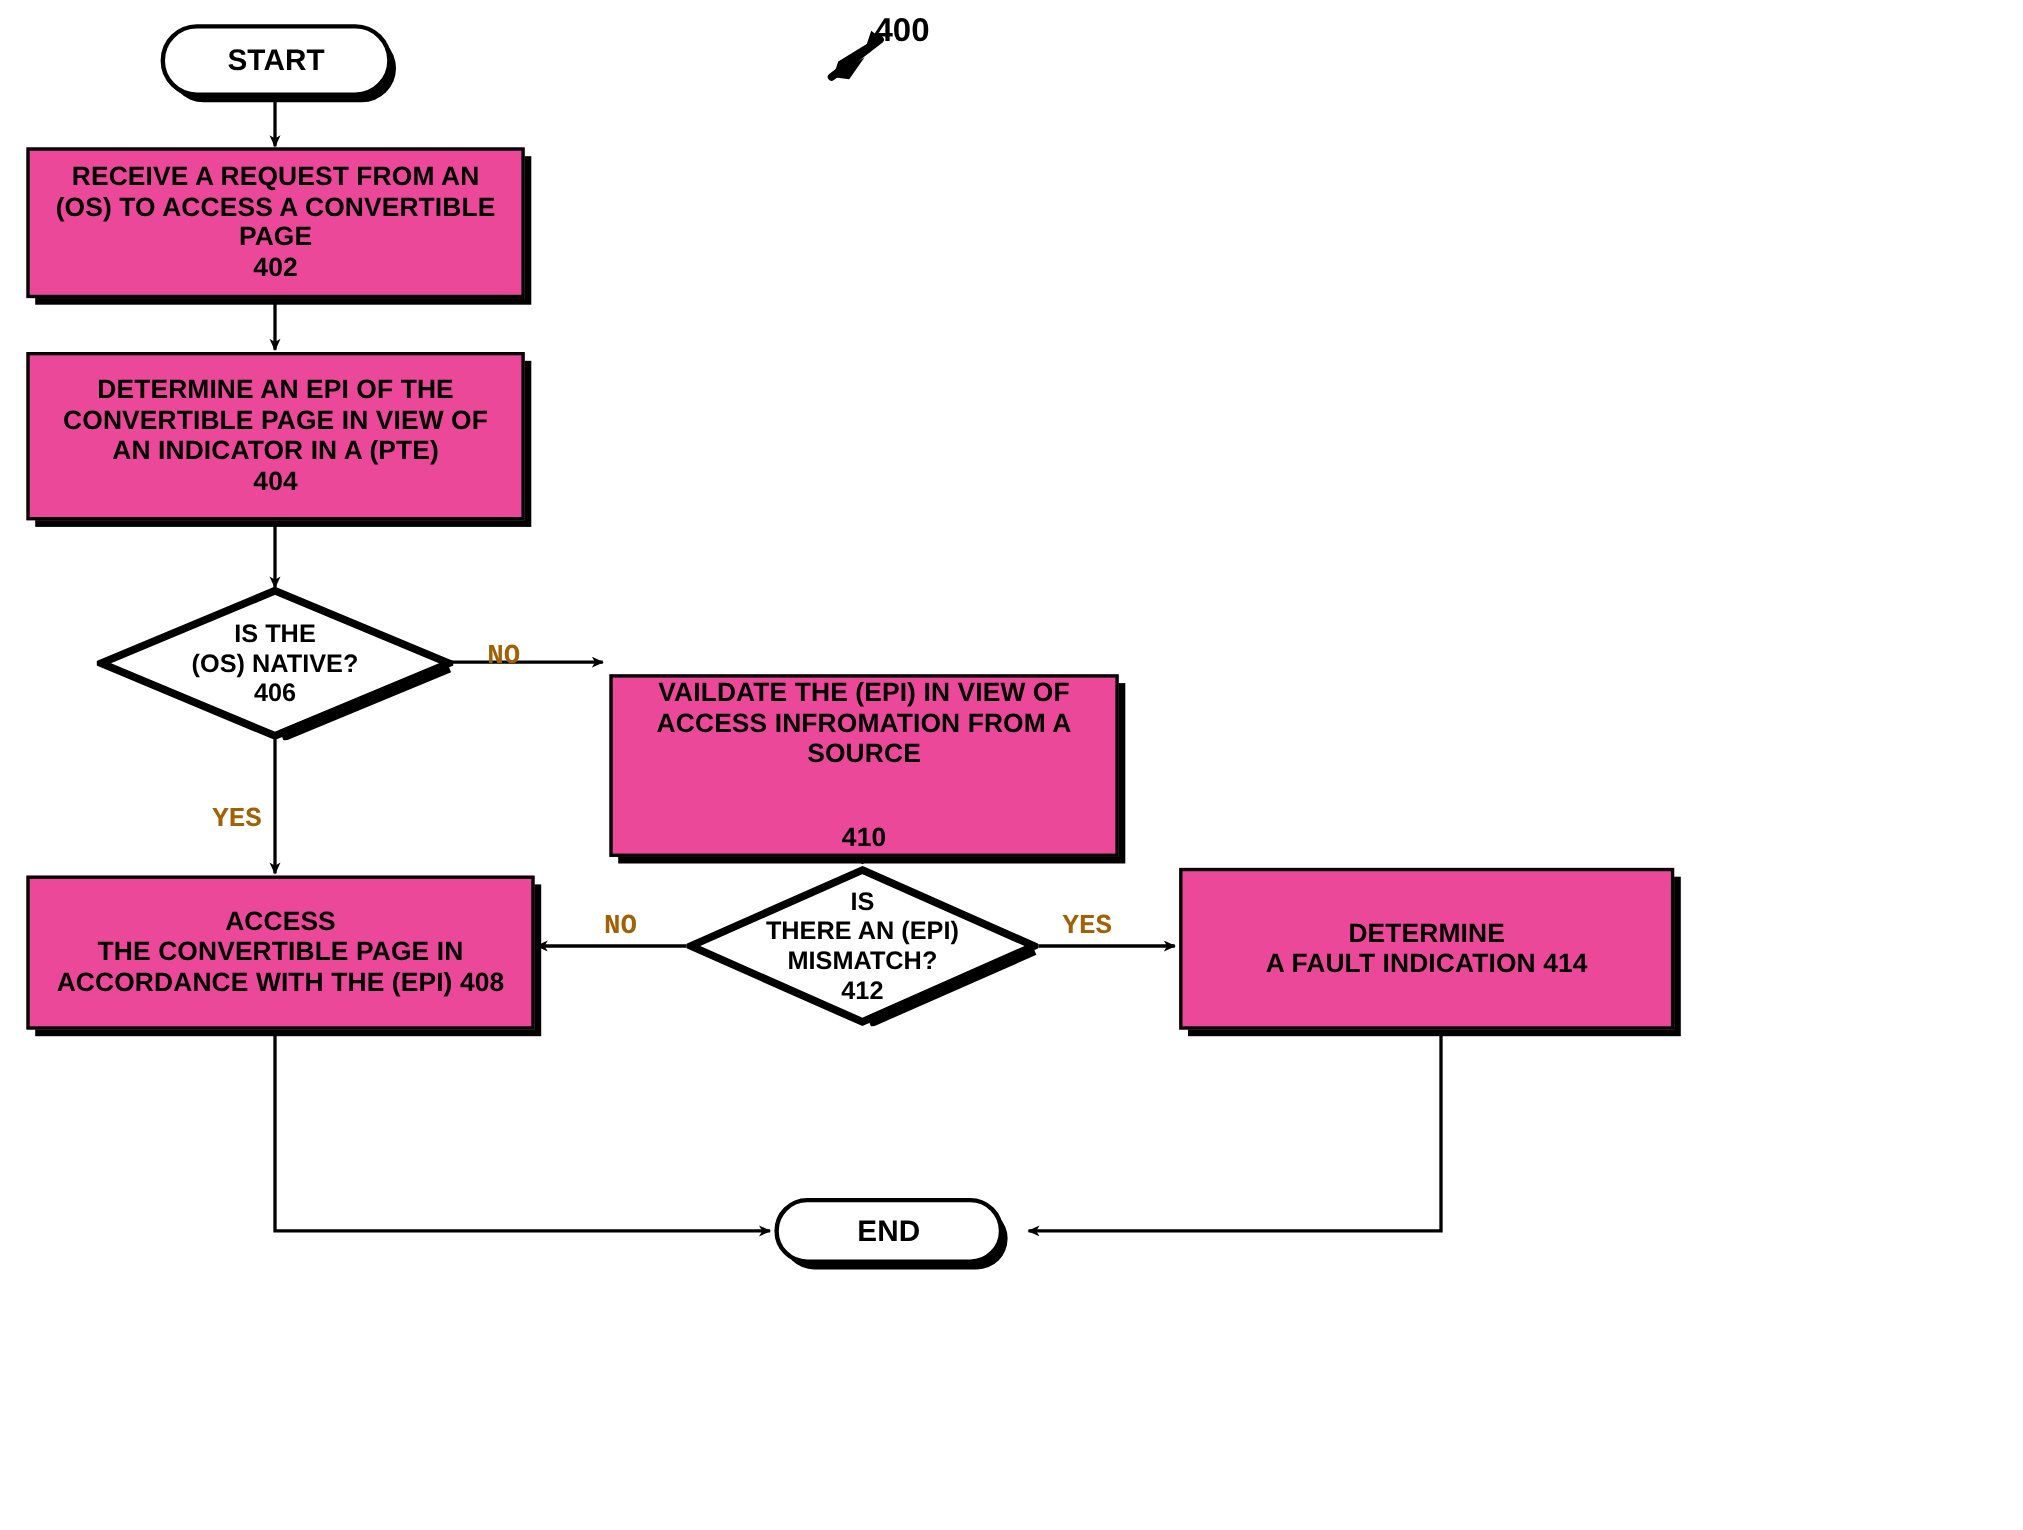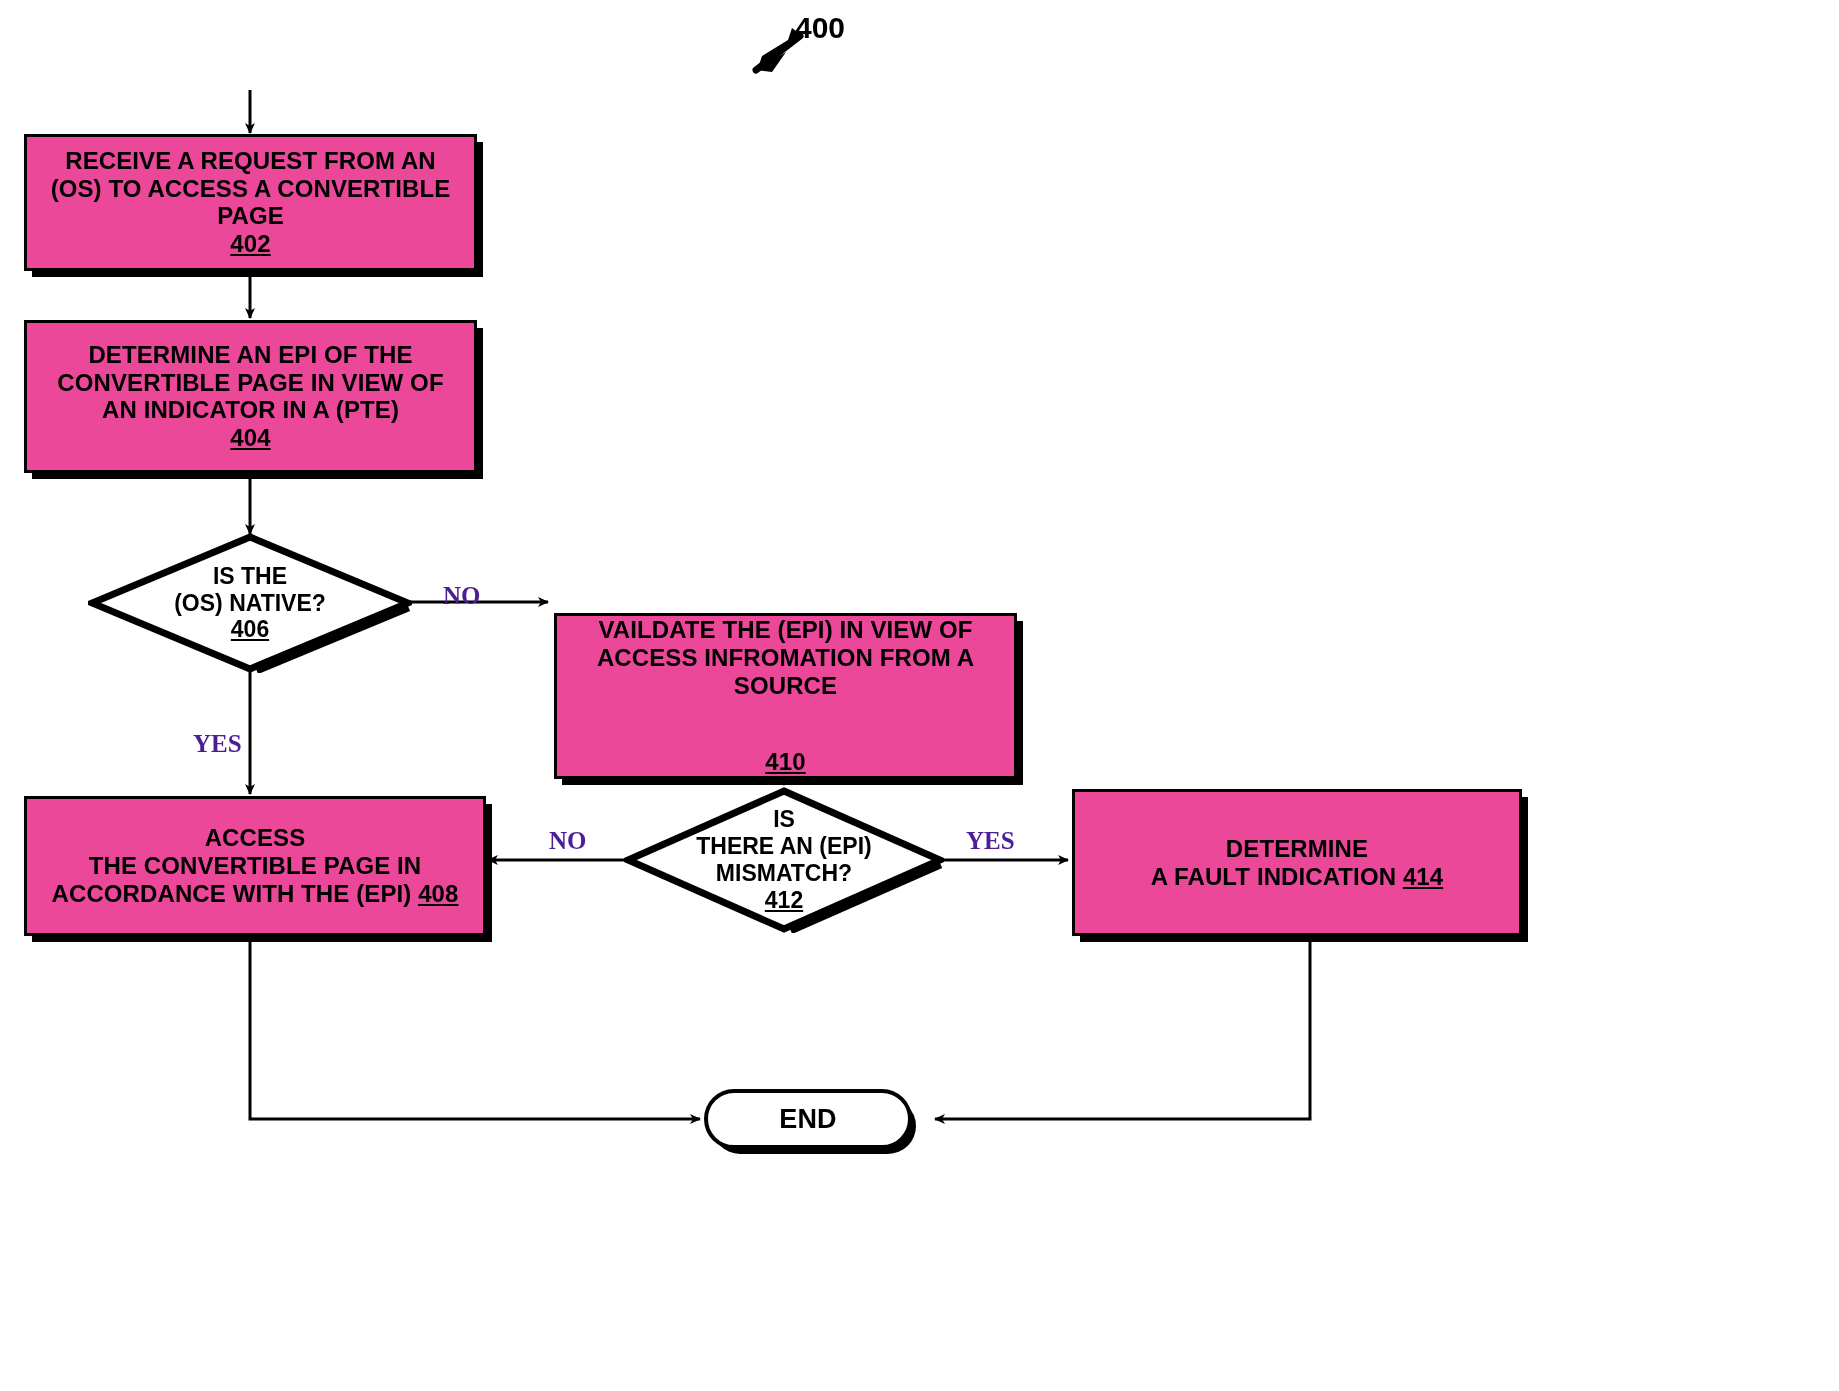--- a/index.html
+++ b/index.html
@@ -70,27 +70,27 @@
     color: #000;
     pointer-events: none;
   }
 
   .lines {
     line-height: 1.16;
     white-space: pre-line;
     padding: 0 6px;
   }
 
-  .num-u { text-decoration: underline; }
+  .num-u { }
 
   .edge-label {
     position: absolute;
     font-weight: bold;
-    color: #4c1d95;
-    font-family: Liberation Serif, serif;
+    color: #a16207;
+    font-family: Liberation Mono, monospace;
   }
 
   .fig-num {
     position: absolute;
     font-weight: bold;
     color: #000;
     font-family: "Liberation Sans", sans-serif;
   }
 </style>
 </head>
@@ -127,20 +127,23 @@
 
     <g>
       <path d="M758,68 L800,34 L792,28 L788,40 L762,56 Z" fill="#000"></path>
       <path d="M756,70 L800,36" stroke="#000" stroke-width="7" stroke-linecap="round"></path>
       <path d="M756,70 L786,52 L772,72 Z" fill="#000"></path>
     </g>
   </svg>
 
   <div class="fig-num" style="left:795px; top:11px; font-size:30px;">400</div>
 
+  <div class="node term" style="left:146px; top:22px; width:210px; height:66px; font-size:27px;">
+    <span>START</span>
+  </div>
 
   <div class="node proc" style="left:24px; top:134px; width:453px; height:137px; font-size:24px; flex-direction:column;">
     <div class="lines">RECEIVE A REQUEST FROM AN
 (OS) TO ACCESS A CONVERTIBLE
 PAGE</div>
     <div class="num-u">402</div>
   </div>
 
   <div class="node proc" style="left:24px; top:320px; width:453px; height:153px; font-size:24px; flex-direction:column;">
     <div class="lines">DETERMINE AN EPI OF THE

